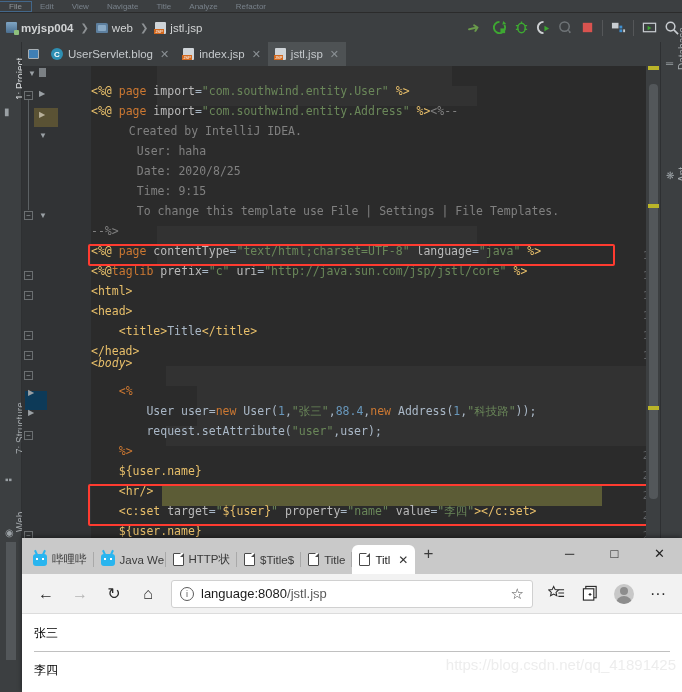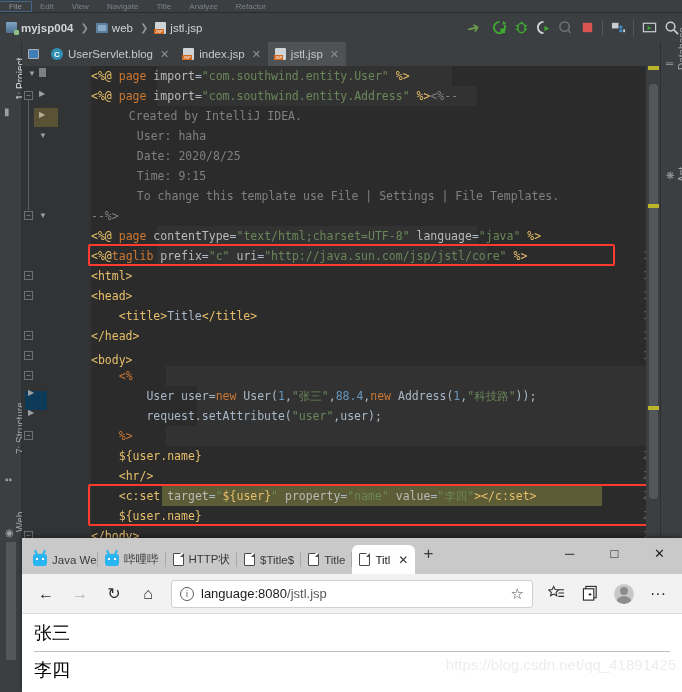--- a/index.html
+++ b/index.html
@@ -68,21 +68,21 @@
 
   
   .editor { position:absolute; left:22px; top:66px; width:638px; height:489px; background:#2b2b2b; overflow:hidden;}
   .gutter { position:absolute; left:0; top:0; width:25px; height:489px; background:#313335; }
   .foldcol { position:absolute; left:55px; top:0; width:14px; height:489px; background:#313335; }
   .lnums { position:absolute; left:25px; top:0; width:30px; height:489px; background:#313335; }
   .code { position:absolute; left:69px; top:0; right:14px; height:489px;
       font-family:"DejaVu Sans Mono","Liberation Mono",monospace; font-size:11.5px; }
   .ln { position:absolute; right:4px; color:#606366; font-size:11px;
       font-family:"DejaVu Sans Mono",monospace; text-align:right; }
-  .cl { position:absolute; left:0; white-space:pre; color:#a9b7c6; line-height:20px; height:20px;}
+  .cl { position:absolute; left:0; white-space:pre; color:#a9b7c6; line-height:20px; height:20px;margin-top:15px;}
   .hl-full { position:absolute; left:69px; right:14px; height:20px; background:#323232; }
 
   
   .t-tag { color:#e8bf6a; } .t-attr { color:#bababa; } .t-str { color:#6a8759; }
   .t-kw { color:#cc7832; } .t-cmt { color:#808080; } .t-num { color:#6897bb; }
   .t-plain { color:#a9b7c6; } .t-el { color:#e8bf6a; } .t-ctag { color:#e8bf6a; }
   .t-punct{ color:#a9b7c6; }
 
   .redbox { position:absolute; border:2px solid #ff3b30; border-radius:2px; pointer-events:none; }
   .greenhl { position:absolute; background:#5c5c36; }
@@ -126,21 +126,21 @@
      display:flex; align-items:center; gap:7px; padding:0 8px; margin:0 5px; }
   .urlbar .txt { font-size:13px; color:#5a5a5a; font-family:"Liberation Sans",sans-serif;}
   .urlbar .txt .host { color:#1b1b1b; }
   .infoi { width:14px;height:14px;border:1.3px solid #5b5b5b;border-radius:50%; color:#5b5b5b;
      font-size:9px; display:flex;align-items:center;justify-content:center; flex:0 0 auto;}
   .avatar { width:20px;height:20px;border-radius:50%;background:#c8c8c8; position:relative; overflow:hidden;}
   .avatar:before{content:"";position:absolute;left:6px;top:3px;width:8px;height:8px;border-radius:50%;background:#8d8d8d;}
   .avatar:after{content:"";position:absolute;left:2px;top:12px;width:16px;height:10px;border-radius:8px 8px 0 0;background:#8d8d8d;}
 
   .bcontent { height:78px; background:#fff; padding:8px 12px 0 12px; position:relative; overflow:hidden;}
-  .bcontent .line { font-size:18px; color:#000; font-family:"DejaVu Sans",sans-serif; line-height:22px;}
+  .bcontent .line { font-size:12px; color:#000; font-family:"DejaVu Sans",sans-serif; line-height:22px;}
   .bcontent hr { border:none; border-top:1px solid #c0c0c0; margin:7px 0; }
   .watermark { position:absolute; right:6px; top:42px; font-size:15px; color:#ededed;
      font-family:"Liberation Sans",sans-serif; white-space:nowrap; }
   .darkstrip { position:absolute; left:0; top:538px; width:22px; height:154px; background:#3c3f41;}
   .darkstrip .bar { position:absolute; left:6px; top:4px; width:10px; height:118px; background:#53575a;}
 </style>
 </head>
 <body>
 
 <div id="ide">
@@ -336,21 +336,21 @@
       <div class="cl t-cmt" style="top:80px;left:32px;">  Date: 2020/8/25</div>
       <div class="cl t-cmt" style="top:100px;left:32px;">  Time: 9:15</div>
       <div class="cl t-cmt" style="top:120px;left:32px;">  To change this template use File | Settings | File Templates.</div>
       <div class="cl t-cmt" style="top:140px;">--%&gt;</div>
       <div class="cl" style="top:160px;"><span class="t-tag">&lt;%@</span> <span class="t-kw">page</span> <span class="t-attr">contentType</span><span class="t-punct">=</span><span class="t-str">"text/html;charset=UTF-8"</span> <span class="t-attr">language</span><span class="t-punct">=</span><span class="t-str">"java"</span> <span class="t-tag">%&gt;</span></div>
       <div class="cl" style="top:180px;"><span class="t-tag">&lt;%@</span><span class="t-kw">taglib</span> <span class="t-attr">prefix</span><span class="t-punct">=</span><span class="t-str">"c"</span> <span class="t-attr">uri</span><span class="t-punct">=</span><span class="t-str">"http://java.sun.com/jsp/jstl/core"</span> <span class="t-tag">%&gt;</span></div>
       <div class="cl t-tag" style="top:200px;">&lt;html&gt;</div>
       <div class="cl t-tag" style="top:220px;">&lt;head&gt;</div>
       <div class="cl" style="top:240px;"><span class="t-plain">    </span><span class="t-tag">&lt;title&gt;</span><span class="t-plain">Title</span><span class="t-tag">&lt;/title&gt;</span></div>
       <div class="cl t-tag" style="top:260px;">&lt;/head&gt;</div>
-      <div class="cl t-tag" style="top:284px;">&lt;body&gt;</div>
+      <div class="cl t-tag" style="top:272px;font-style:italic;">&lt;body&gt;</div>
       <div class="cl" style="top:300px;"><span class="t-plain">    </span><span class="t-kw">&lt;%</span></div>
       <div class="cl" style="top:320px;"><span class="t-plain">        User user=</span><span class="t-kw">new</span><span class="t-plain"> User(</span><span class="t-num">1</span><span class="t-plain">,</span><span class="t-str">"张三"</span><span class="t-plain">,</span><span class="t-num">88.4</span><span class="t-plain">,</span><span class="t-kw">new</span><span class="t-plain"> Address(</span><span class="t-num">1</span><span class="t-plain">,</span><span class="t-str">"科技路"</span><span class="t-plain">));</span></div>
       <div class="cl" style="top:340px;"><span class="t-plain">        request.setAttribute(</span><span class="t-str">"user"</span><span class="t-plain">,user);</span></div>
       <div class="cl" style="top:360px;"><span class="t-plain">    </span><span class="t-kw">%&gt;</span></div>
       <div class="cl" style="top:380px;"><span class="t-plain">    </span><span class="t-el">${user.name}</span></div>
       <div class="cl" style="top:400px;"><span class="t-plain">    </span><span class="t-tag">&lt;hr/&gt;</span></div>
       <div class="cl" style="top:420px;"><span class="t-plain">    </span><span class="t-ctag">&lt;c:set</span> <span class="t-attr">target</span><span class="t-punct">=</span><span class="t-str">"</span><span class="t-el">${user}</span><span class="t-str">"</span> <span class="t-attr">property</span><span class="t-punct">=</span><span class="t-str">"name"</span> <span class="t-attr">value</span><span class="t-punct">=</span><span class="t-str">"李四"</span><span class="t-ctag">&gt;&lt;/c:set&gt;</span></div>
       <div class="cl" style="top:440px;"><span class="t-plain">    </span><span class="t-el">${user.name}</span></div>
       <div class="cl t-tag" style="top:460px;">&lt;/body&gt;</div>
       <div class="cl t-tag" style="top:480px;">&lt;/html&gt;</div>
@@ -372,27 +372,27 @@
   <div class="bar"></div>
 </div>
 
 <div id="browser">
 
   <div class="btabstrip">
     <div class="btab">
       <span class="bili">
           <span></span>
         </span>
-      <span>Java We</span>
+      <span>哔哩哔</span>
     </div>
     <div class="btab">
       <span class="bili">
           <span></span>
         </span>
-      <span>哔哩哔</span>
+      <span>Java We</span>
     </div>
     <div class="btab">
       <span class="pagei"></span>
       <span>HTTP状</span>
     </div>
     <div class="btab">
       <span class="pagei"></span>
       <span>$Title$</span>
     </div>
     <div class="btab">

